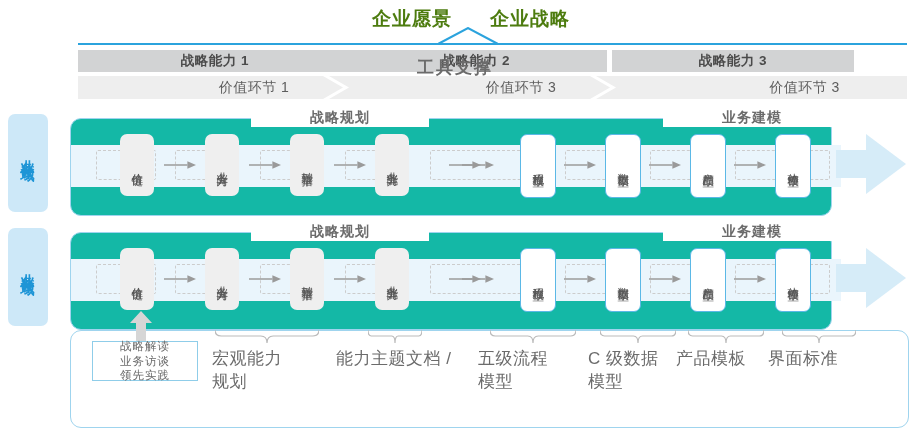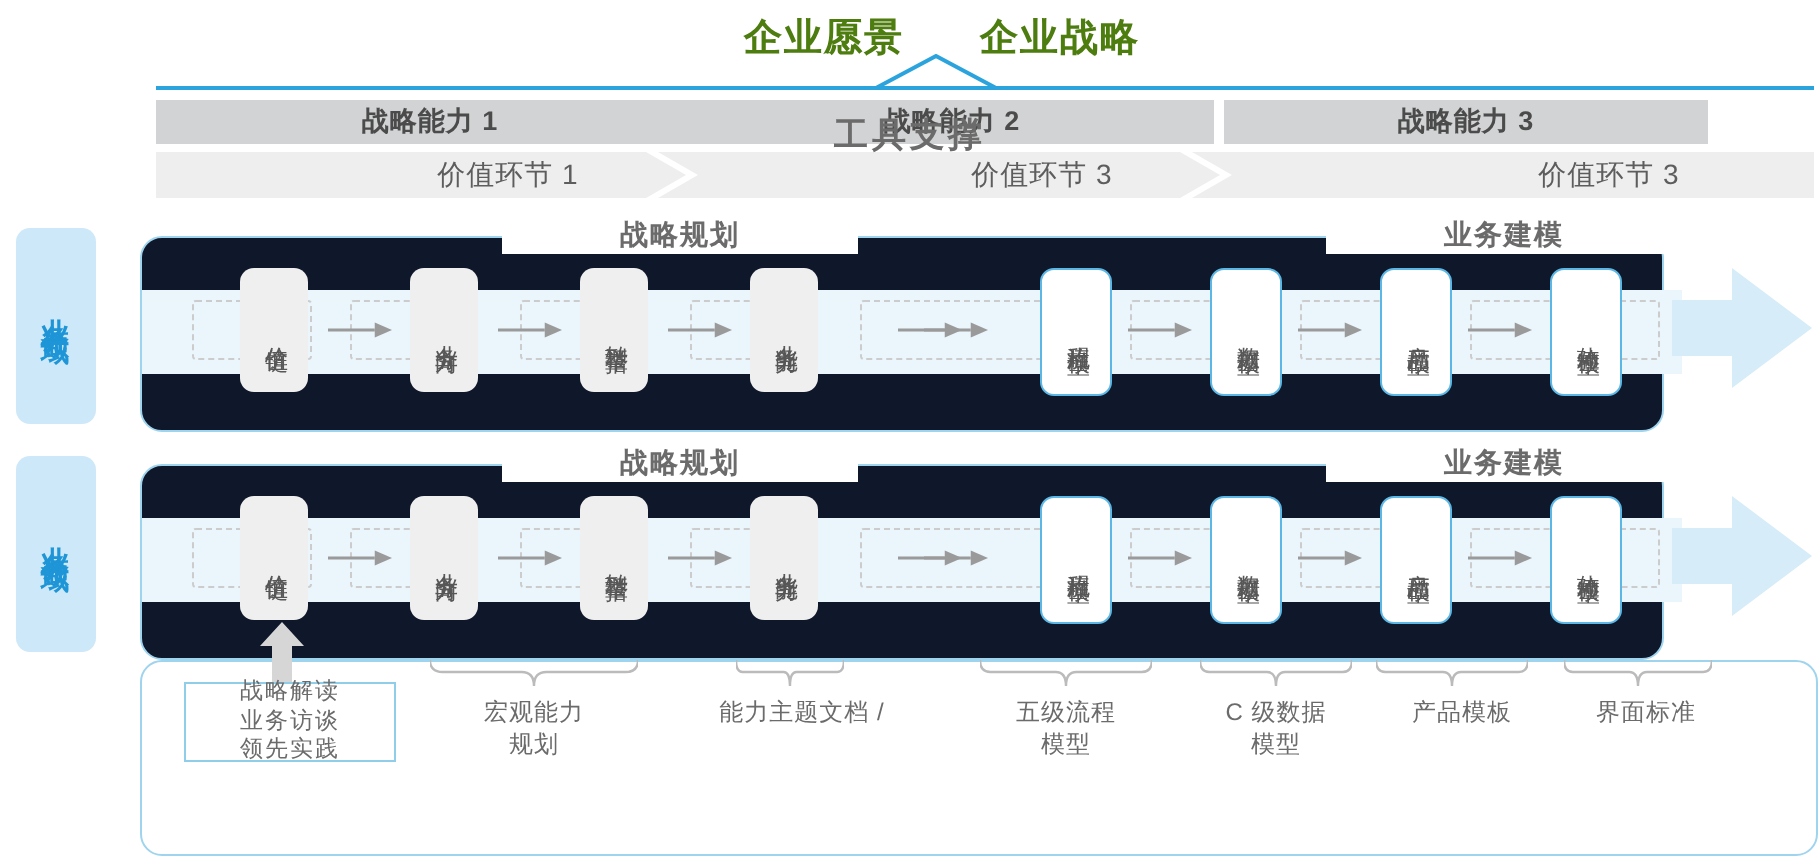--- a/index.html
+++ b/index.html
@@ -21,21 +21,21 @@
   .val-label{position:absolute;top:76px;height:23px;color:#5d5d5d;font-size:14px;
              display:flex;align-items:center;justify-content:center;letter-spacing:.5px;padding-left:45px;}
   .chev{position:absolute;top:76px;width:34px;height:23px;}
 
   
   .domain-tab{position:absolute;left:8px;width:40px;background:#cde8f8;border-radius:7px;
               display:flex;align-items:center;justify-content:center;}
   .domain-tab span{writing-mode:vertical-rl;font-size:14px;font-weight:bold;color:#1e95d6;letter-spacing:3px;line-height:1.15;}
 
   
-  .domain-box{position:absolute;left:70px;width:760px;border:1.4px solid #9fd4ee;border-radius:11px;background:#0f172a;}
+  .domain-box{position:absolute;left:70px;width:760px;border:1.4px solid #9fd4ee;border-radius:11px;background:#14b8a6;}
   .sec-label{position:absolute;font-size:14px;font-weight:bold;color:#6b6b6b;background:#fff;padding:0 9px;letter-spacing:1px;top:-10px;}
   .sec-rule{position:absolute;height:1.4px;background:#9fd4ee;top:-1px;}
 
   
   .flow-band{position:absolute;left:0;height:42px;background:#eaf5fc;}
   .flow-arrow{position:absolute;height:60px;}
 
   
   .dash-seg{position:absolute;height:30px;border:1.3px dashed #cccccc;box-sizing:border-box;border-radius:2px;}
 
@@ -47,21 +47,21 @@
 
   
   .arw{position:absolute;width:30px;height:12px;}
 
   
   #tool-box{position:absolute;left:70px;top:330px;width:837px;height:96px;border:1.4px solid #9fd4ee;border-radius:11px;background:#fff;}
   #tool-title{position:absolute;left:0;top:56px;width:100%;text-align:center;font-size:17px;font-weight:bold;color:#6b6b6b;letter-spacing:2px;}
   #first-tool{position:absolute;left:92px;top:341px;width:104px;height:38px;border:1.3px solid #8fcde9;border-radius:0;
               background:#fff;display:flex;align-items:center;justify-content:center;}
   #first-tool span{font-size:11.5px;line-height:1.3;color:#6b6b6b;text-align:center;letter-spacing:1px;}
-  .tool-label{position:absolute;top:348px;font-size:12px;line-height:1.35;color:#6b6b6b;text-align:center;letter-spacing:.5px;}
+  .tool-label{position:absolute;top:348px;font-size:17px;line-height:1.35;color:#6b6b6b;text-align:left;letter-spacing:.5px;}
   .brace{position:absolute;top:330px;height:13px;}
   #up-arrow{position:absolute;left:130px;top:311px;width:22px;height:30px;}
 </style>
 </head>
 <body>
 
 <div id="stage">
 
   <div class="top-title" id="vision-title">企业愿景</div>
   <div class="top-title" id="strategy-title">企业战略</div>

